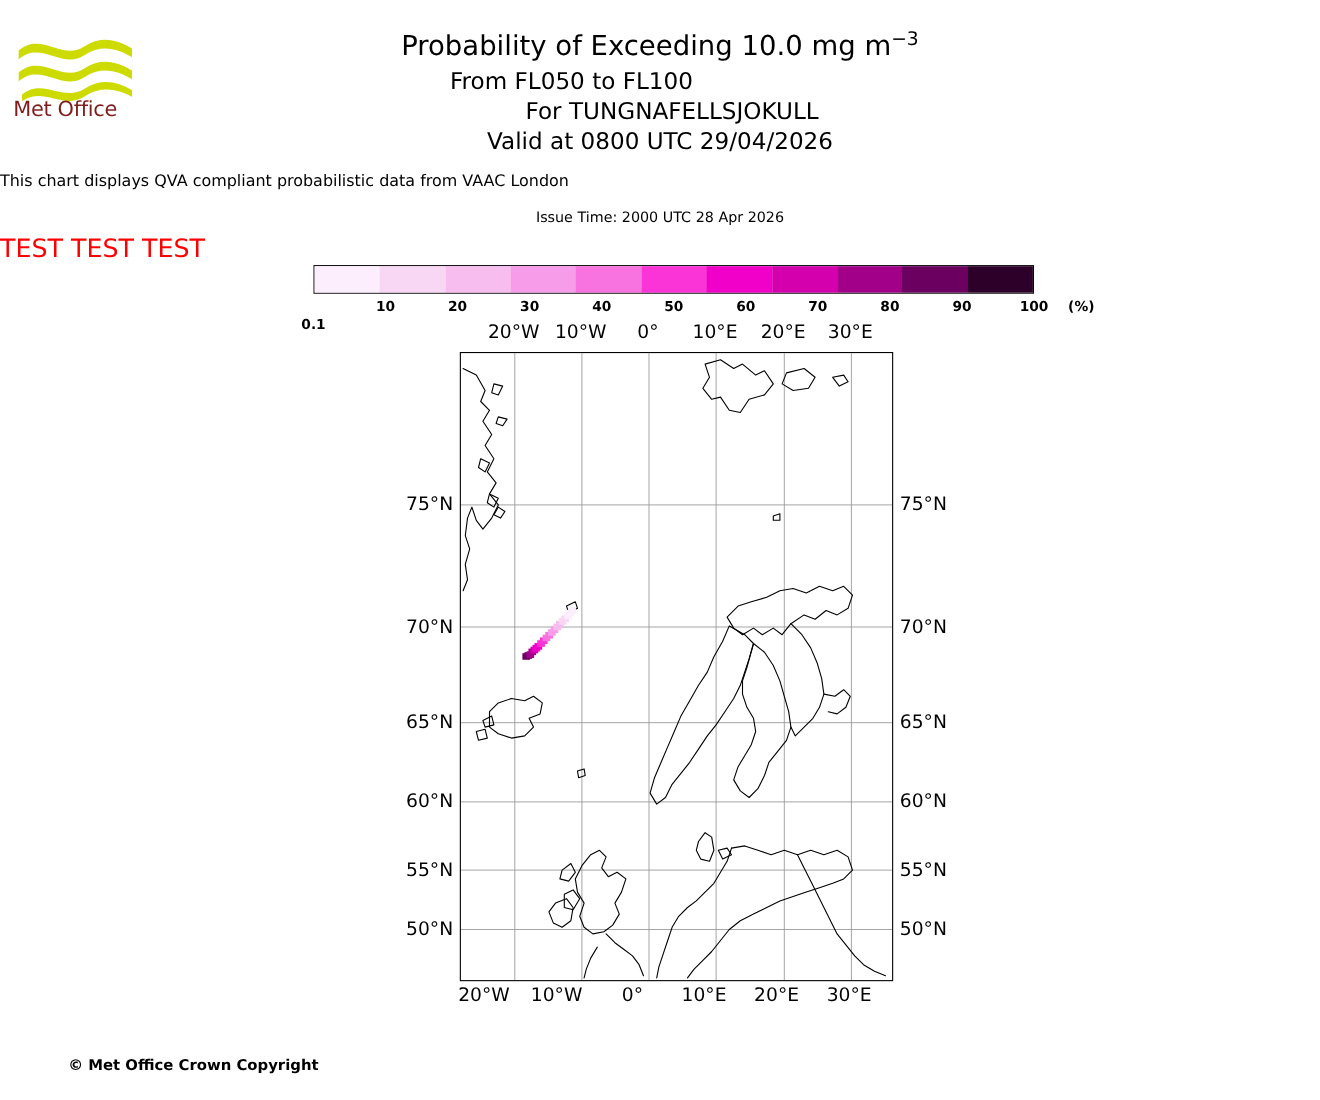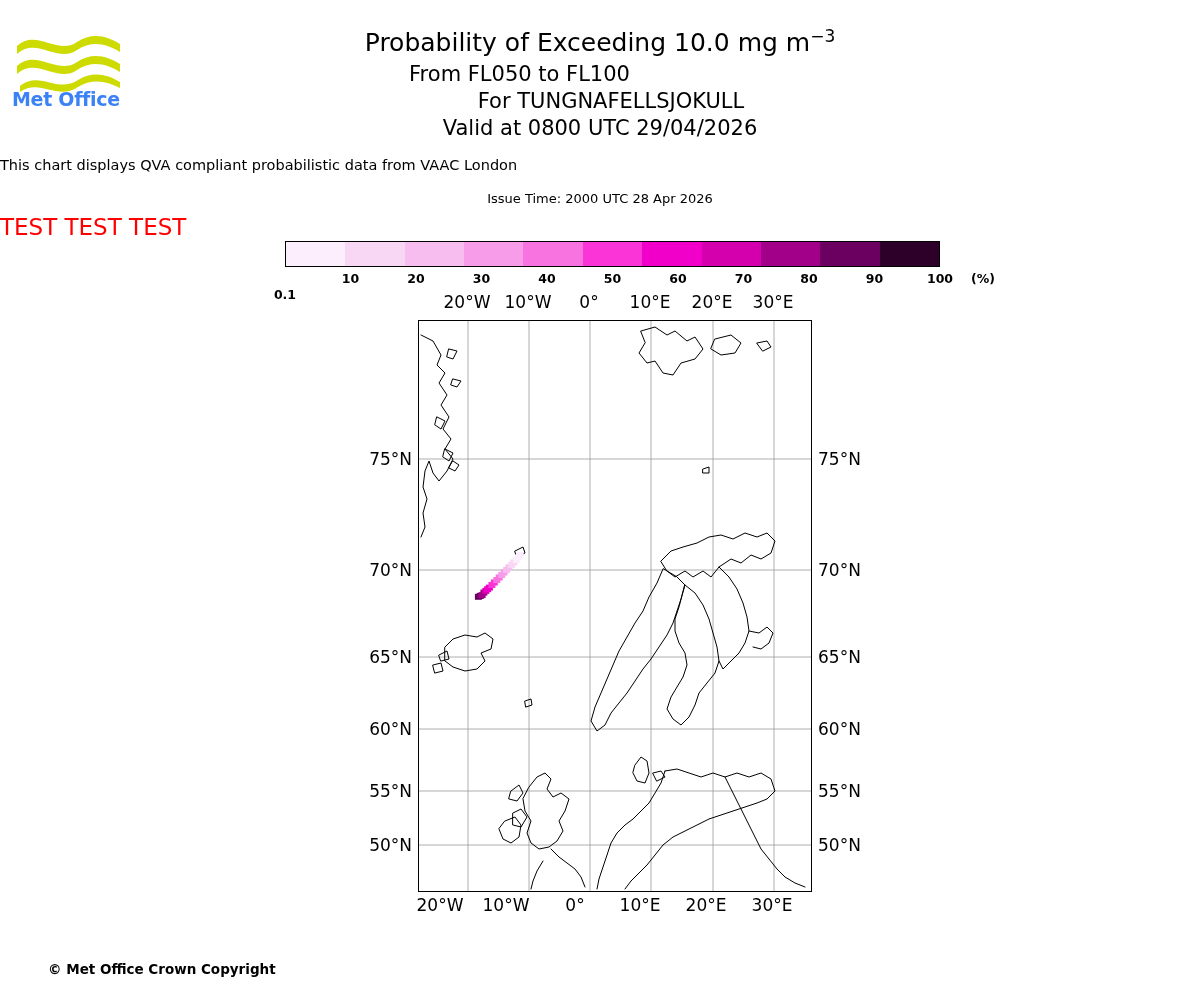--- a/index.html
+++ b/index.html
@@ -22,23 +22,23 @@
     left: 12px;
     top: 18px;
     width: 110px;
     height: 100px;
   }
   .logo-text {
     position: absolute;
     left: 12px;
     top: 88px;
     font-size: 19px;
-    font-weight: bold;
+    font-weight: normal;
     letter-spacing: -0.3px;
-    color: #3b82f6;
+    color: #7f1d1d;
   }
   .title-main {
     position: absolute;
     left: 0; top: 26px;
     width: 1200px;
     font-size: 25px;
     text-align: center;
     color: #000;
   }
   .title-main sup {
@@ -162,21 +162,21 @@
   .lat-label-right {
     position: absolute;
     transform: translateY(-50%);
     text-align: left;
     font-size: 17px;
   }
 
   
   .footer {
     position: absolute;
-    left: 48px;
+    left: 62px;
     top: 961px;
     font-size: 13.5px;
     font-weight: bold;
   }
 </style>
 </head>
 <body>
 
 <div class="logo">
   <svg width="110" height="80" viewBox="0 0 110 80">

